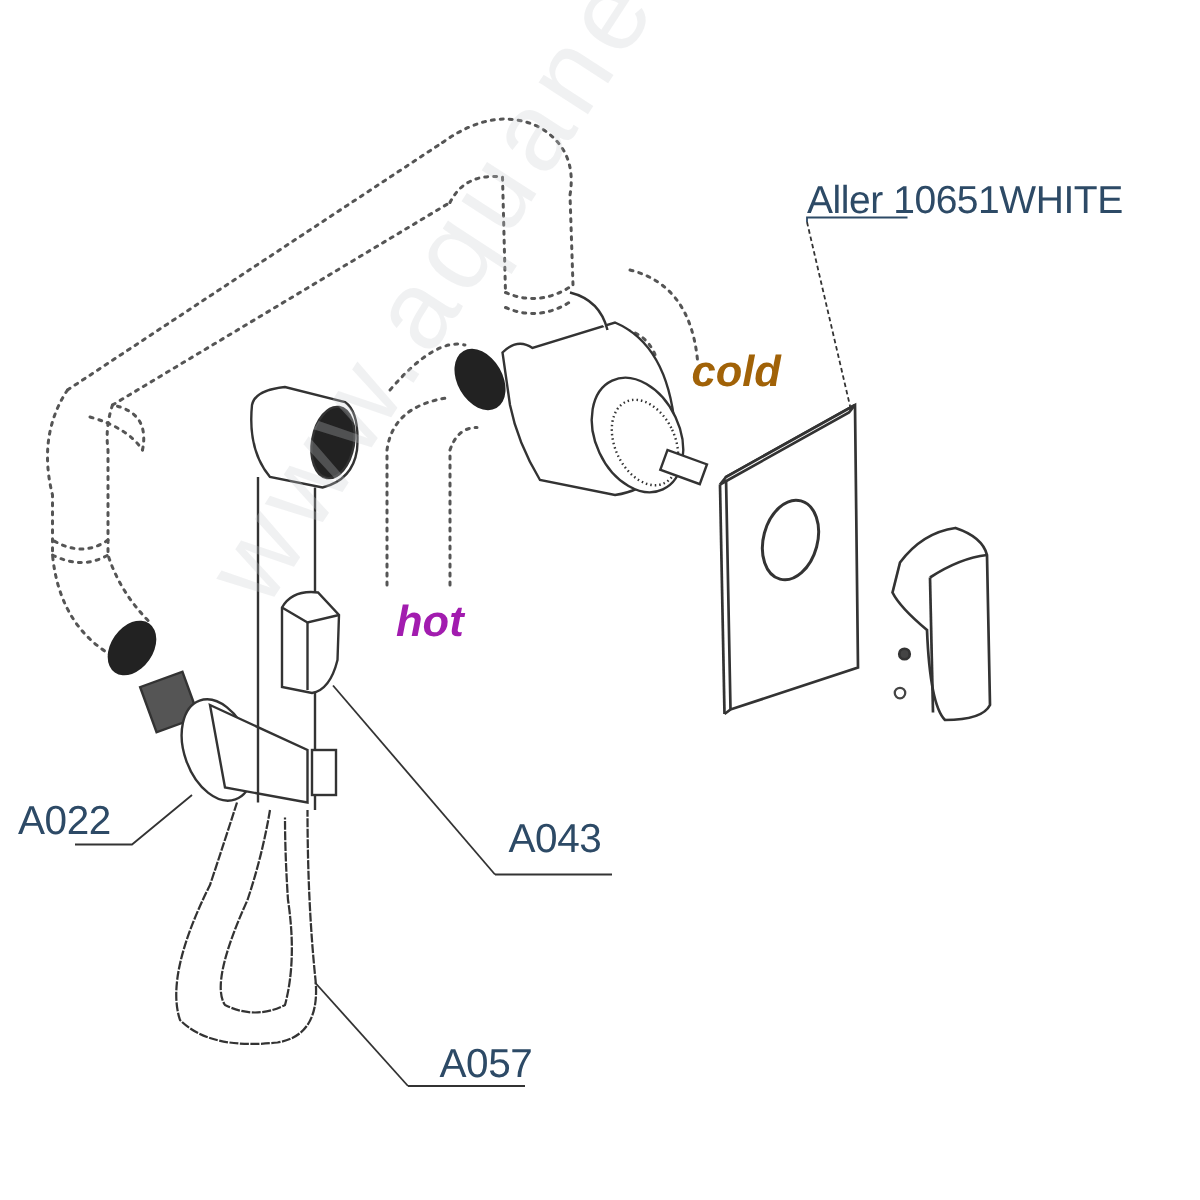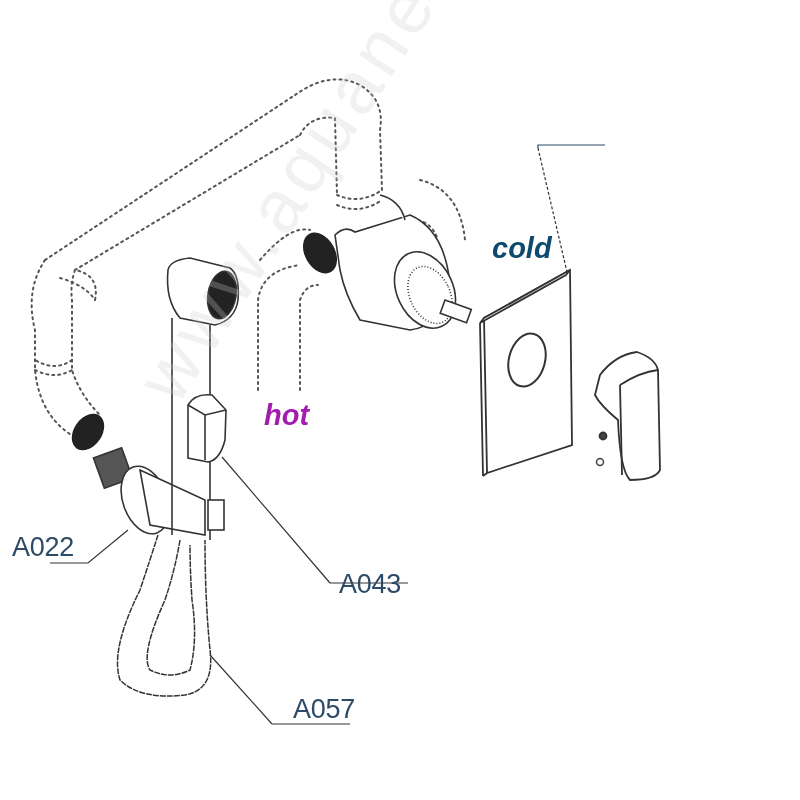--- a/index.html
+++ b/index.html
@@ -1,21 +1,21 @@
 <!DOCTYPE html>
 <html><head>
 <meta charset="utf-8">
 <style>
   html, body { margin: 0; padding: 0; background: #ffffff; }
   body { width: 800px; height: 800px; position: relative; overflow: hidden; font-family: "Liberation Sans", sans-serif; }
   #diagram { position: absolute; left: 0; top: 0; width: 800px; height: 800px; }
   .label { position: absolute; color: #2d4a66; font-family: "Liberation Sans", sans-serif; font-size: 27px; line-height: 1; white-space: nowrap; letter-spacing: -0.3px; }
   .label.product { font-size: 26px; }
   .flow { position: absolute; font-family: "Liberation Sans", sans-serif; font-weight: bold; font-style: italic; font-size: 29px; line-height: 1; }
-  .flow.cold { color: #0c4a6e; margin-left: 31px; }
+  .flow.cold { color: #a16207; }
   .flow.hot { color: #a21caf; }
   .watermark { position: absolute; left: 120px; top: 370px; font-family: "Liberation Sans", sans-serif; font-size: 74px; color: rgba(200,205,210,0.28); transform: rotate(-57deg); transform-origin: left top; white-space: nowrap; letter-spacing: 6px; pointer-events: none; }
 </style>
 </head>
 <body>
 
 <div id="diagram">
 <svg width="800" height="800" viewBox="0 0 800 800" xmlns="http://www.w3.org/2000/svg">
   <g fill="none" stroke="#555" stroke-width="2" stroke-dasharray="2 4" stroke-linecap="round">
 
@@ -99,19 +99,20 @@
     <polyline points="50,563 88,563 128,530"></polyline>
     <polyline points="330,583 408,583"></polyline>
     <line x1="330" y1="583" x2="222" y2="457"></line>
     <polyline points="272,724 350,724"></polyline>
     <line x1="272" y1="724" x2="210" y2="655"></line>
   </g>
 </svg>
 
   <div class="watermark">www.aquanet.ru</div>
 
+  <div class="label product" style="left:538px; top:120px;">Aller 10651WHITE</div>
   <div class="label" style="left:12px; top:534px;">A022</div>
-  <div class="label" style="left:339px; top:571px;">A043</div>
+  <div class="label" style="left:339px; top:546px;">A043</div>
   <div class="label" style="left:293px; top:696px;">A057</div>
 
   <div class="flow cold" style="left:461px; top:234px;">cold</div>
   <div class="flow hot" style="left:264px; top:401px;">hot</div>
 </div>
 
 </body></html>

